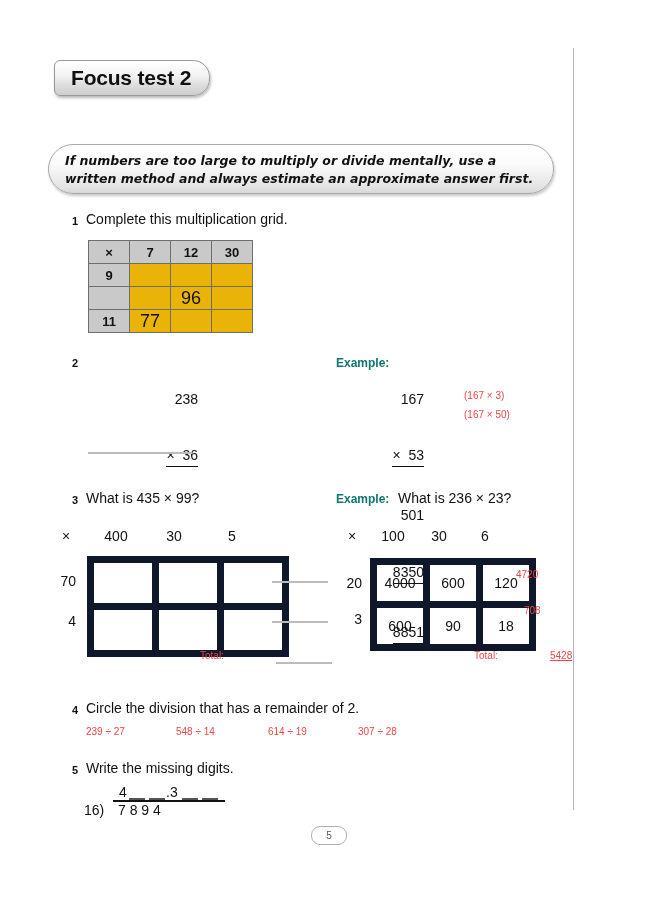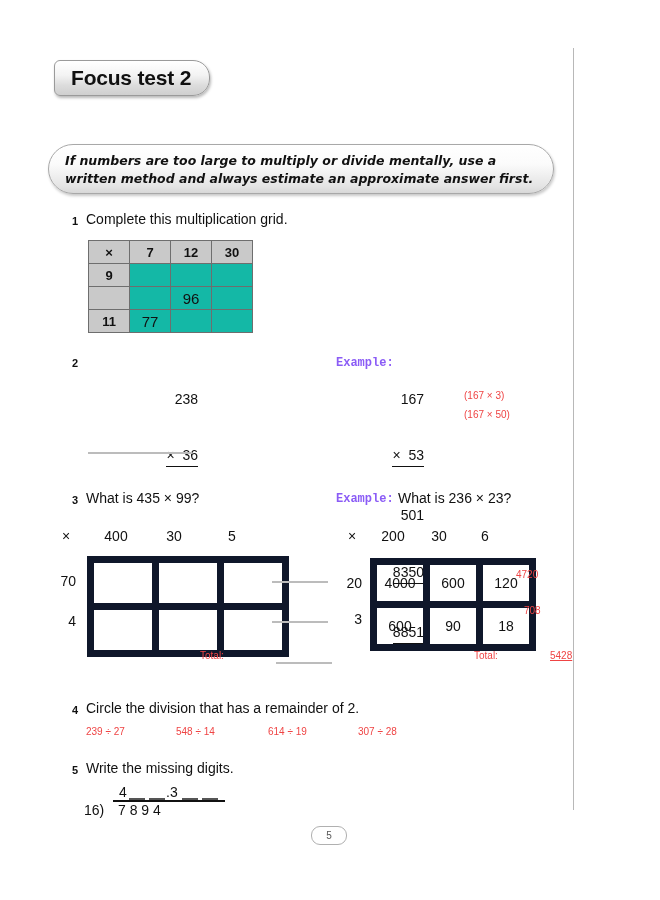--- a/index.html
+++ b/index.html
@@ -100,23 +100,22 @@
   .qtext {
     position: absolute;
     font-size: 14px;
     color: #111;
     white-space: nowrap;
   }
   .ex-label {
     position: absolute;
     font-size: 12px;
     font-weight: bold;
-    color: #8b5cf6;
-    white-space: nowrap;
-    font-family: Liberation Mono, monospace;
+    color: #0f766e;
+    white-space: nowrap;
   }
   .plain {
     position: absolute;
     font-size: 10px;
     color: #ef4444;
     white-space: nowrap;
   }
   .ansline {
     position: absolute;
     height: 2px;
@@ -135,21 +134,21 @@
     height: 22px;
     border: 1px solid #6e6e6e;
     text-align: center;
     vertical-align: middle;
     font-size: 13px;
     font-weight: bold;
     color: #111;
     padding: 0;
   }
   .grid1 td.shade { background: #c9c9c9; }
-  .grid1 td.val { background: #14b8a6; font-weight: normal; font-size: 15px; }
+  .grid1 td.val { background: #eab308; font-weight: normal; font-size: 18px; }
 
   
   .colsum {
     position: absolute;
     font-size: 14px;
     color: #111;
     line-height: 19px;
     text-align: right;
     white-space: pre;
   }
@@ -315,21 +314,21 @@
 
   <div class="ansline" style="left:272px; top:581px; width:56px;"></div>
   <div class="ansline" style="left:272px; top:621px; width:56px;"></div>
   <div class="plain" style="left:200px; top:650px;">Total:</div>
   <div class="ansline" style="left:276px; top:662px; width:56px;"></div>
 
   <div class="ex-label" style="left:336px; top:492px;">Example:</div>
   <div class="qtext" style="left:398px; top:490px;">What is 236 × 23?</div>
 
   <div class="collabel" style="left:342px; top:528px; width:20px;">×</div>
-  <div class="collabel" style="left:370px; top:528px; width:46px;">200</div>
+  <div class="collabel" style="left:370px; top:528px; width:46px;">100</div>
   <div class="collabel" style="left:416px; top:528px; width:46px;">30</div>
   <div class="collabel" style="left:462px; top:528px; width:46px;">6</div>
 
   <div class="rowlabel" style="left:334px; top:575px; width:28px;">20</div>
   <div class="rowlabel" style="left:334px; top:611px; width:28px;">3</div>
 
   <table class="boxgrid gex" style="left:370px; top:558px;">
     <tbody>
         <tr>
       <td>4000</td>

